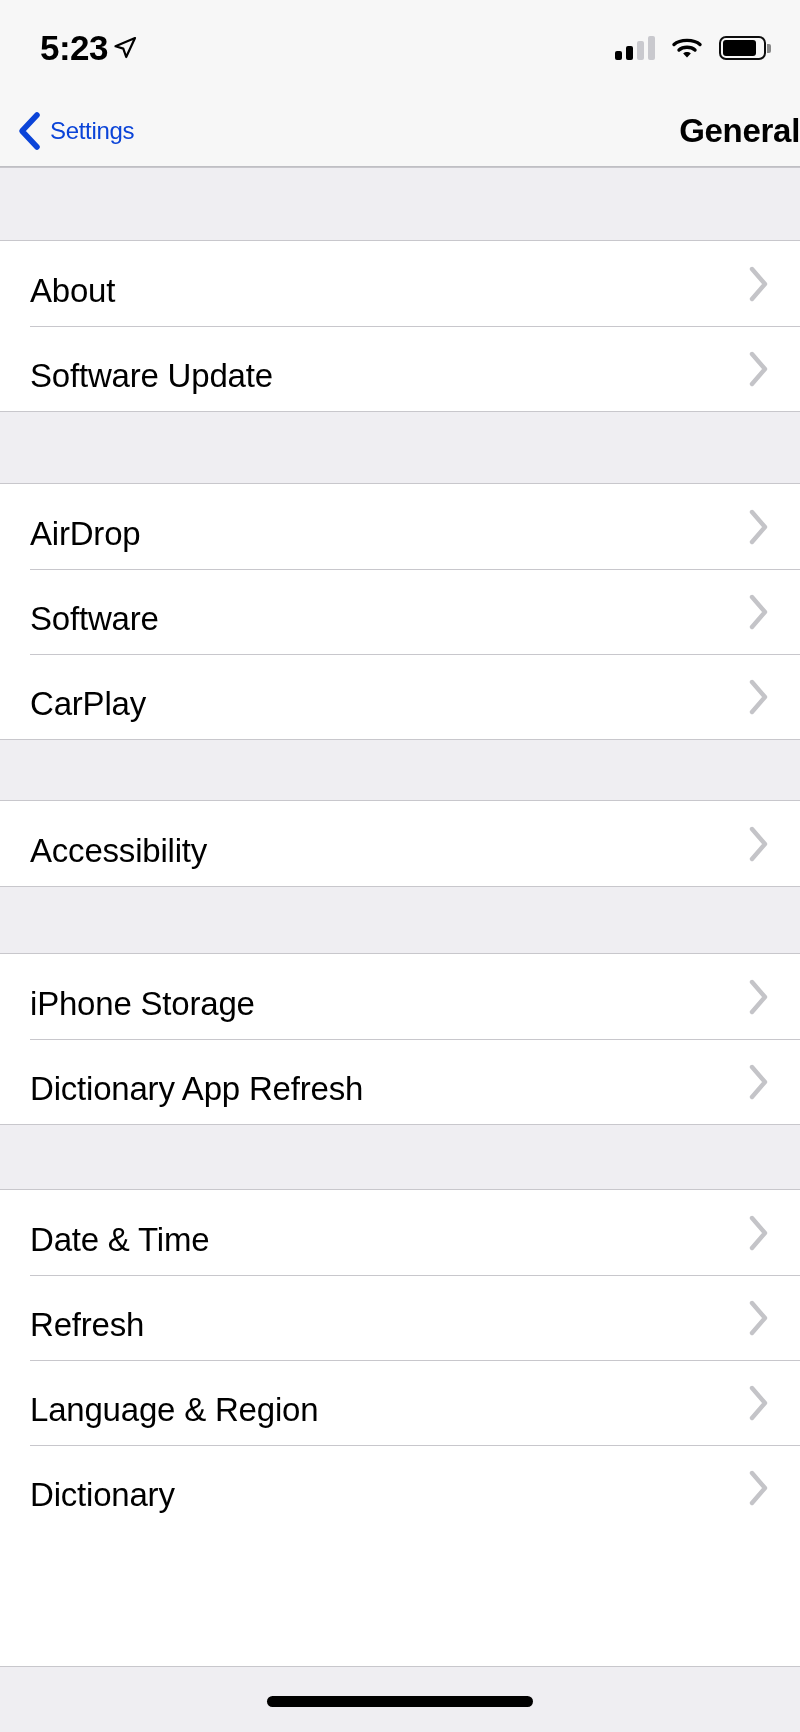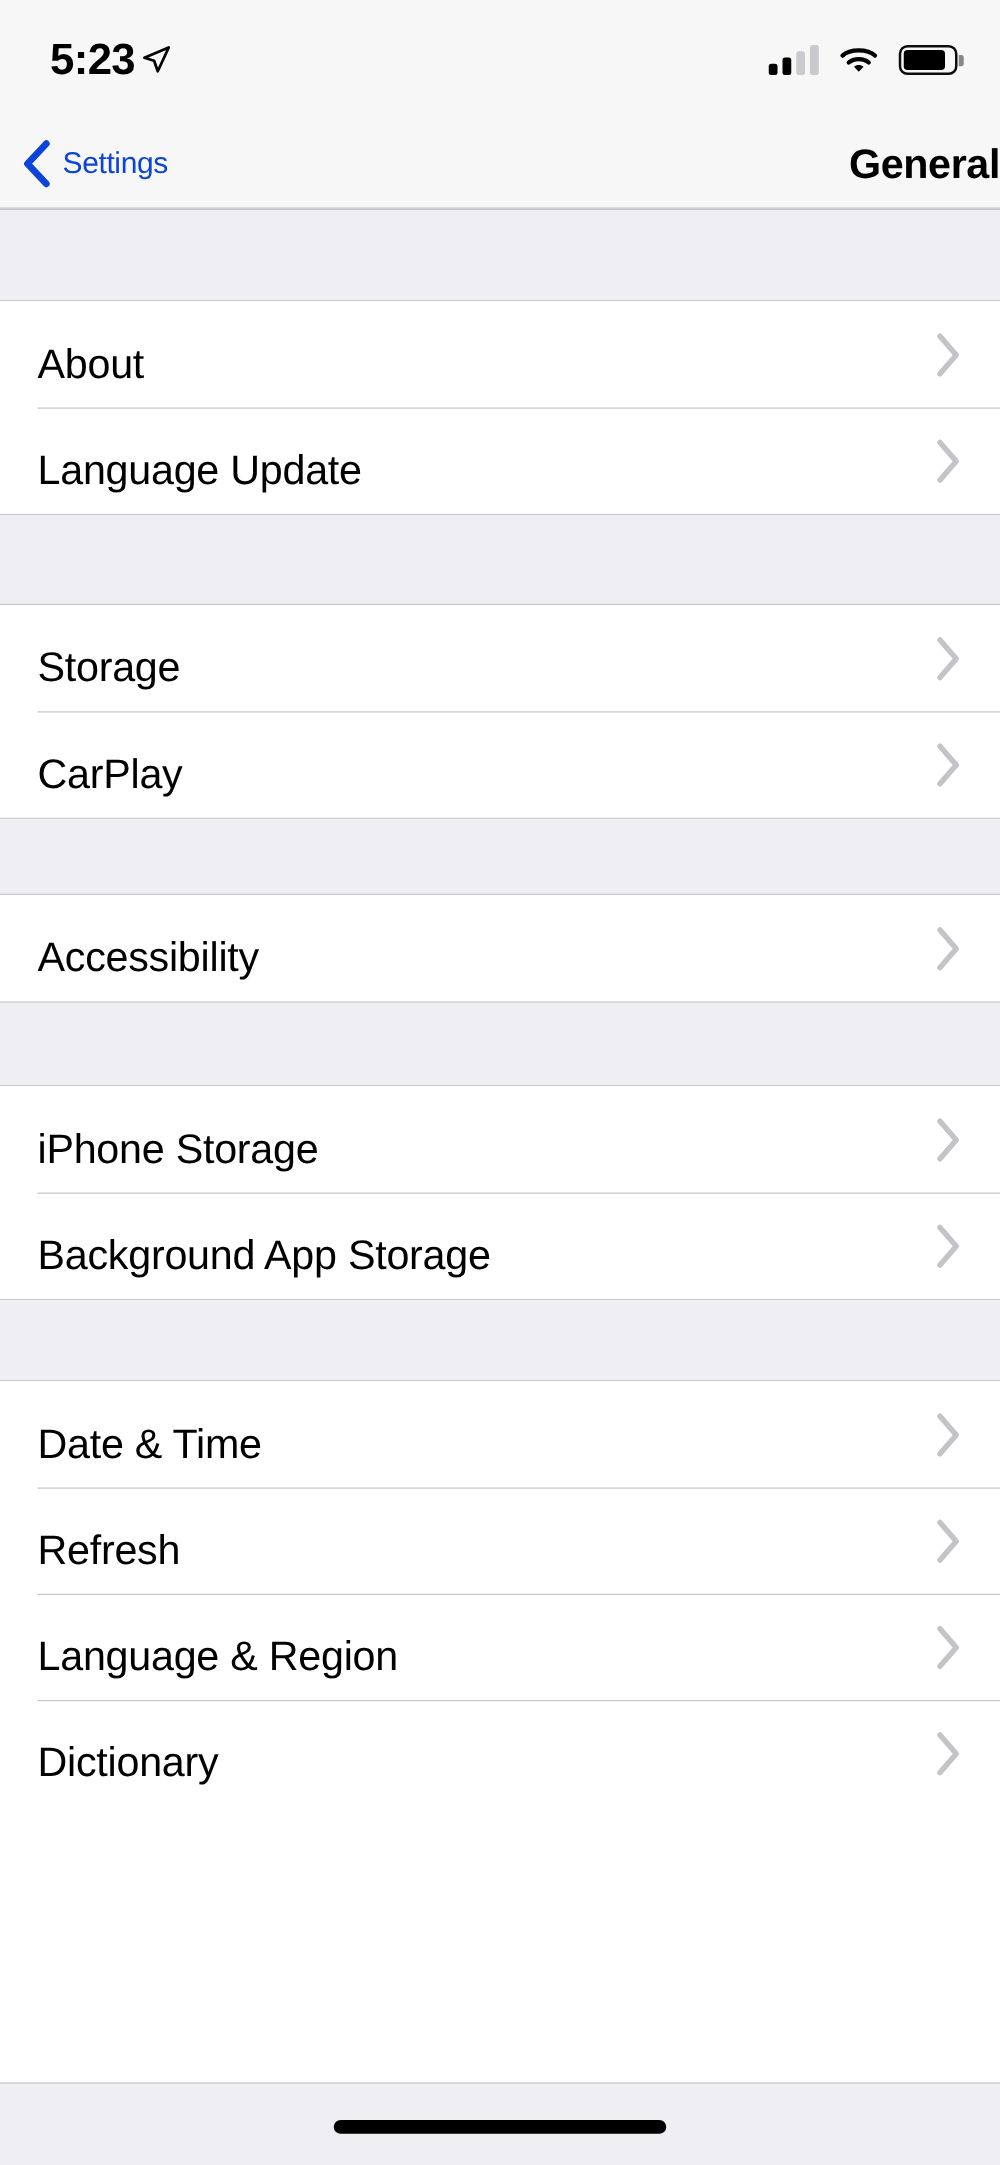--- a/index.html
+++ b/index.html
@@ -159,34 +159,42 @@
     <div class="group">
       <div class="row">
         <span class="row-label">About</span>
         <span class="row-chevron">
           <svg viewBox="0 0 22 38" width="22" height="38" aria-hidden="true">
               <path d="M4 4 L17 19 L4 34" fill="none" stroke="#c4c4c8" stroke-width="4.4" stroke-linecap="round" stroke-linejoin="round"></path>
             </svg>
         </span>
       </div>
       <div class="row">
-        <span class="row-label">Language Update</span>
+        <span class="row-label">Software Update</span>
         <span class="row-chevron">
           <svg viewBox="0 0 22 38" width="22" height="38" aria-hidden="true">
               <path d="M4 4 L17 19 L4 34" fill="none" stroke="#c4c4c8" stroke-width="4.4" stroke-linecap="round" stroke-linejoin="round"></path>
             </svg>
         </span>
       </div>
     </div>
 
     <div class="group-gap" style="height:73px"></div>
 
     <div class="group">
       <div class="row">
-        <span class="row-label">Storage</span>
+        <span class="row-label">AirDrop</span>
+        <span class="row-chevron">
+          <svg viewBox="0 0 22 38" width="22" height="38" aria-hidden="true">
+              <path d="M4 4 L17 19 L4 34" fill="none" stroke="#c4c4c8" stroke-width="4.4" stroke-linecap="round" stroke-linejoin="round"></path>
+            </svg>
+        </span>
+      </div>
+      <div class="row">
+        <span class="row-label">Software</span>
         <span class="row-chevron">
           <svg viewBox="0 0 22 38" width="22" height="38" aria-hidden="true">
               <path d="M4 4 L17 19 L4 34" fill="none" stroke="#c4c4c8" stroke-width="4.4" stroke-linecap="round" stroke-linejoin="round"></path>
             </svg>
         </span>
       </div>
       <div class="row">
         <span class="row-label">CarPlay</span>
         <span class="row-chevron">
           <svg viewBox="0 0 22 38" width="22" height="38" aria-hidden="true">
@@ -214,21 +222,21 @@
     <div class="group">
       <div class="row">
         <span class="row-label">iPhone Storage</span>
         <span class="row-chevron">
           <svg viewBox="0 0 22 38" width="22" height="38" aria-hidden="true">
               <path d="M4 4 L17 19 L4 34" fill="none" stroke="#c4c4c8" stroke-width="4.4" stroke-linecap="round" stroke-linejoin="round"></path>
             </svg>
         </span>
       </div>
       <div class="row">
-        <span class="row-label">Background App Storage</span>
+        <span class="row-label">Dictionary App Refresh</span>
         <span class="row-chevron">
           <svg viewBox="0 0 22 38" width="22" height="38" aria-hidden="true">
               <path d="M4 4 L17 19 L4 34" fill="none" stroke="#c4c4c8" stroke-width="4.4" stroke-linecap="round" stroke-linejoin="round"></path>
             </svg>
         </span>
       </div>
     </div>
 
     <div class="group-gap" style="height:66px"></div>
 

